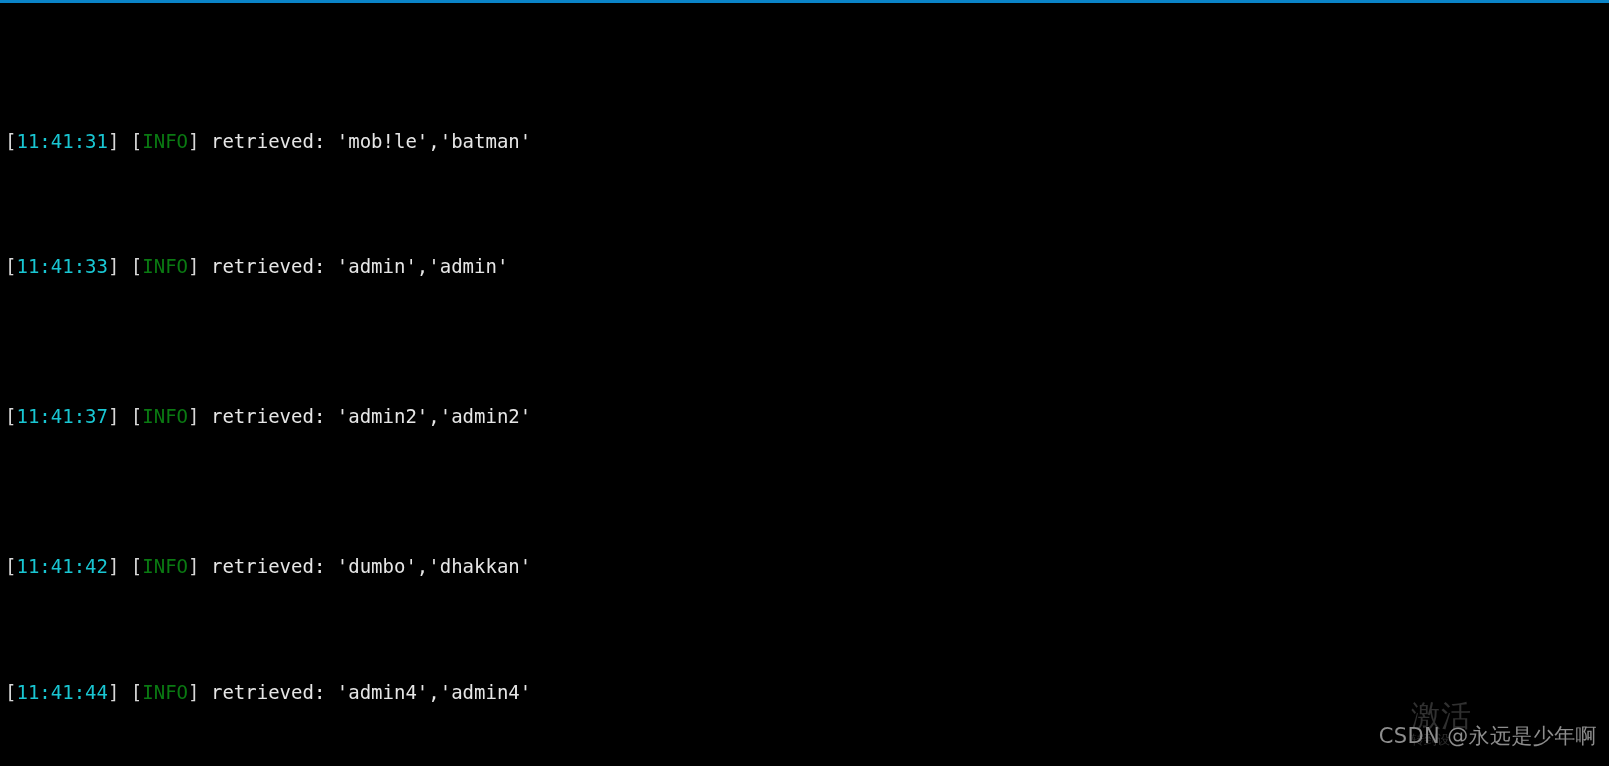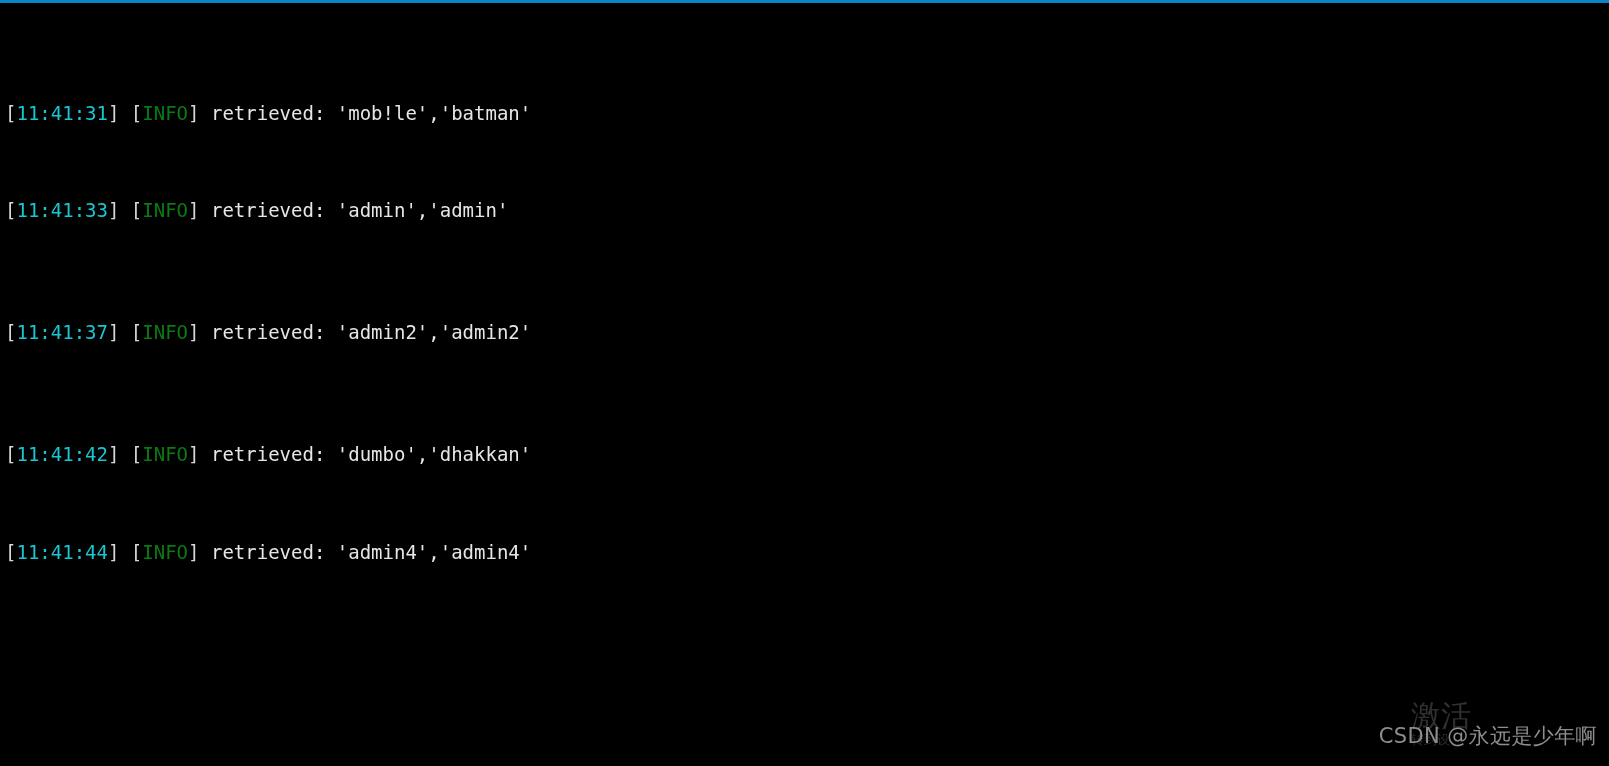--- a/index.html
+++ b/index.html
@@ -29,20 +29,21 @@
   }
   #console {
     position: absolute;
     top: 3px;
     left: 5px;
     white-space: pre;
   }
   .line {
     height: 24.4px;
     white-space: pre;
+    margin-top: 28px;
   }
   .bracket { color: #d8d8d8; }
   .ts { color: #19c6d2; }
   .info { color: #0a7a12; }
   .msg { color: #e6e6e6; }
 
   
   #csdn-watermark {
     position: absolute;
     right: 12px;

